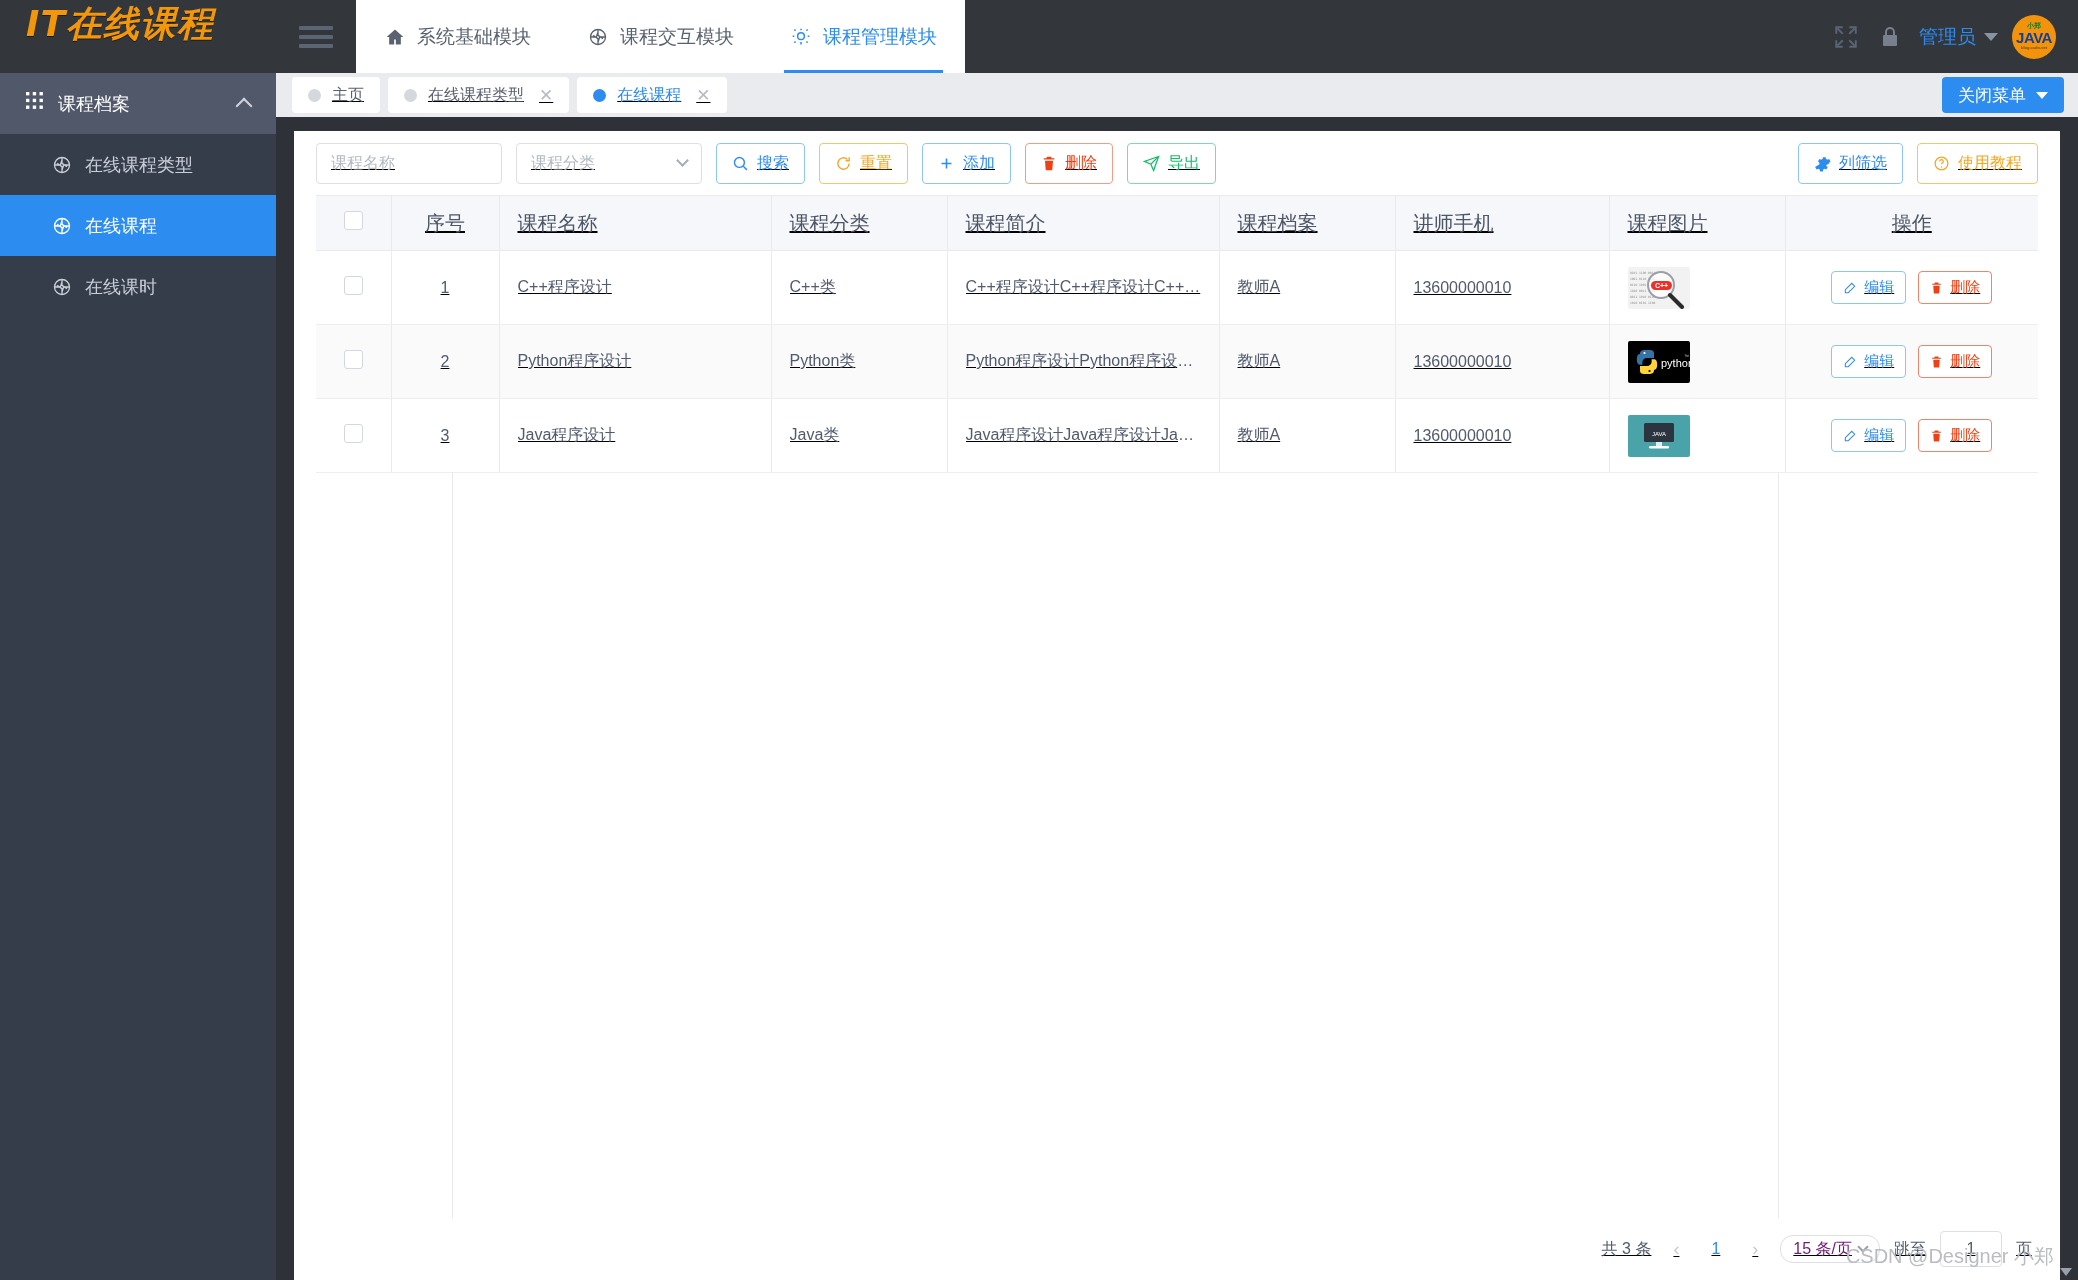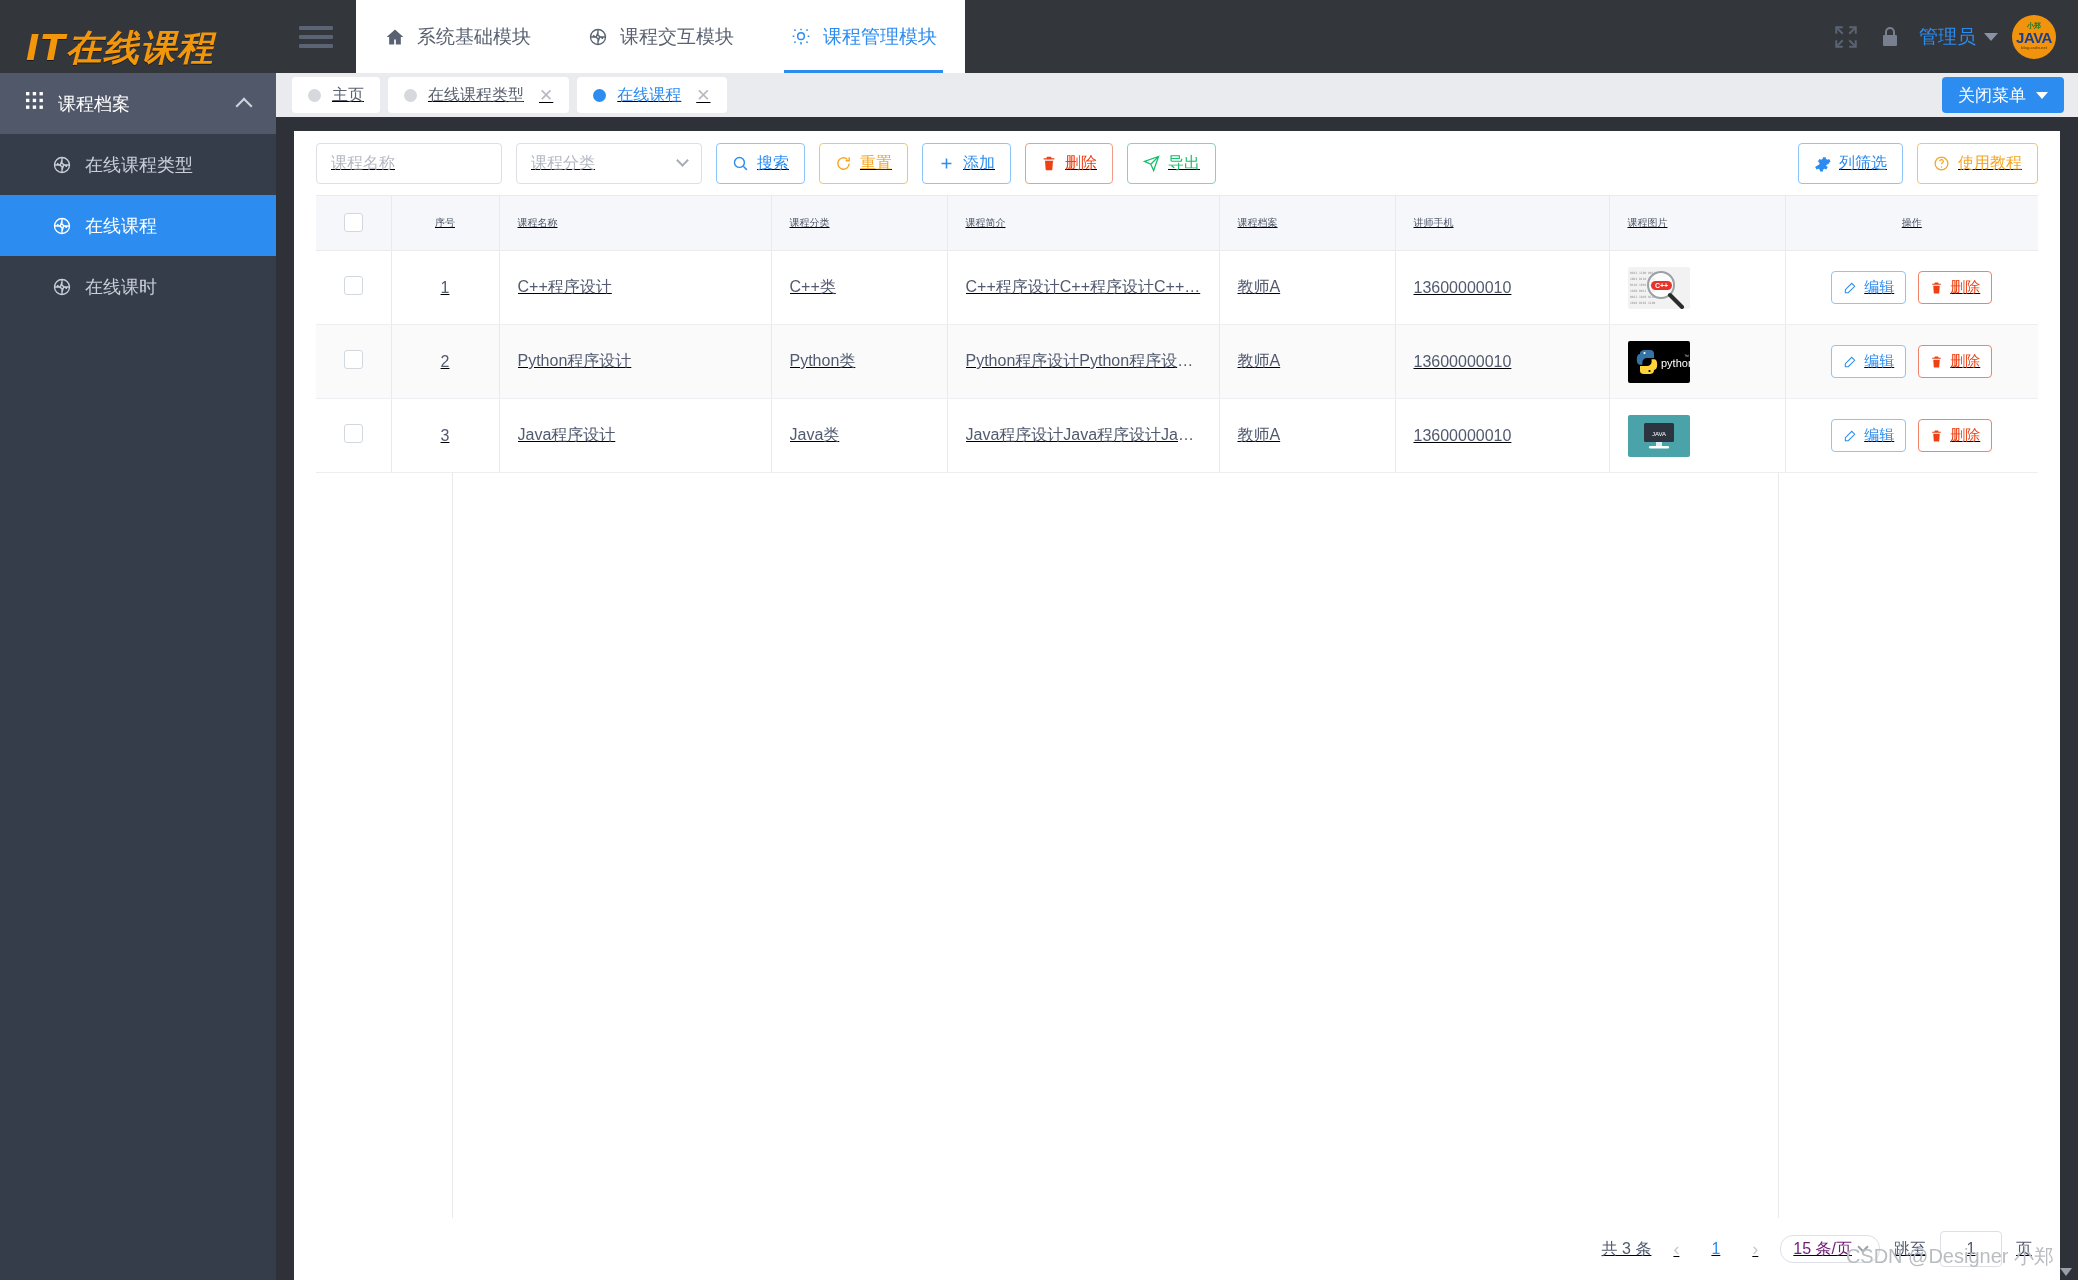--- a/index.html
+++ b/index.html
@@ -5,21 +5,21 @@
   * { box-sizing: border-box; margin: 0; padding: 0; }
   html, body {
     width: 2078px; height: 1280px;
     font-family: "Liberation Sans", "DejaVu Sans", sans-serif;
     background: #2e3238; overflow: hidden;
   }
   .app { position: relative; width: 2078px; height: 1280px; display: flex; flex-direction: column; }
 
   
   .header { height: 73px; display: flex; align-items: stretch; background: #33363b; flex: none; }
-  .logo-box { width: 276px; background: #33363b; display: flex; align-items: flex-end; padding-left: 26px; }
+  .logo-box { width: 276px; background: #33363b; display: flex; align-items: flex-start; padding-left: 26px; }
   .logo-text {
     font-family: "DejaVu Sans", sans-serif; font-size: 36px; font-weight: bold;
     color: #f2960b; letter-spacing: 1px; text-shadow: 0 1px 0 rgba(0,0,0,.5);
     font-style: italic;
   }
   .hamburger-wrap { width: 80px; display: flex; align-items: center; justify-content: center; cursor: pointer; }
   .hamburger { width: 34px; height: 22px; display: flex; flex-direction: column; justify-content: space-between; }
   .hamburger i { display: block; height: 4px; background: #5b6474; border-radius: 1px; }
 
   .topnav { display: flex; align-items: stretch; background: #0c4a6e; border-top-left-radius: 0; }
@@ -110,21 +110,21 @@
   .btn.orange { color: #f5a623; border-color: #f7c46a; }
   .btn.red    { color: #ed4014; border-color: #f29b86; }
   .btn.green  { color: #19be6b; border-color: #7fd9ab; }
   .btn svg { display: block; }
   .toolbar-right { margin-left: auto; display: flex; gap: 14px; padding-left: 12px; }
 
   
   .table-area { flex: 1; display: flex; flex-direction: column; min-height: 0; padding: 0 22px 0 22px; }
   table { width: 100%; border-collapse: collapse; table-layout: fixed; }
   thead th {
-    height: 55px; background: #f5f7fa; color: #4e5666; font-size: 10px; font-weight: normal;
+    height: 55px; background: #f5f7fa; color: #4e5666; font-size: 20px; font-weight: normal;
     text-align: left; padding: 0 18px; border-bottom: 1px solid #e8eaec; border-top: 1px solid #e8eaec;
   }
   thead th.ctr, tbody td.ctr { text-align: center; padding: 0 6px; }
   tbody td {
     height: 74px; font-size: 16px; color: #515a6e; padding: 0 18px;
     border-bottom: 1px solid #eceef1; vertical-align: middle;
   }
   tbody tr.alt td { background: #fafafa; }
   .ell { overflow: hidden; text-overflow: ellipsis; white-space: nowrap; display: block; }
   .chk { width: 19px; height: 19px; border: 1px solid #d3d7de; border-radius: 3px; background: #fff; display: inline-block; cursor: pointer; }

